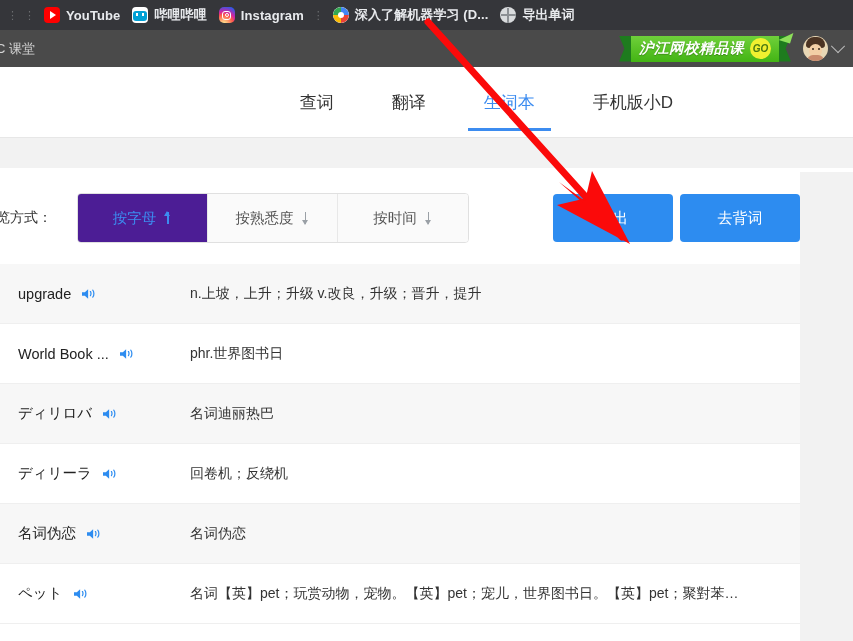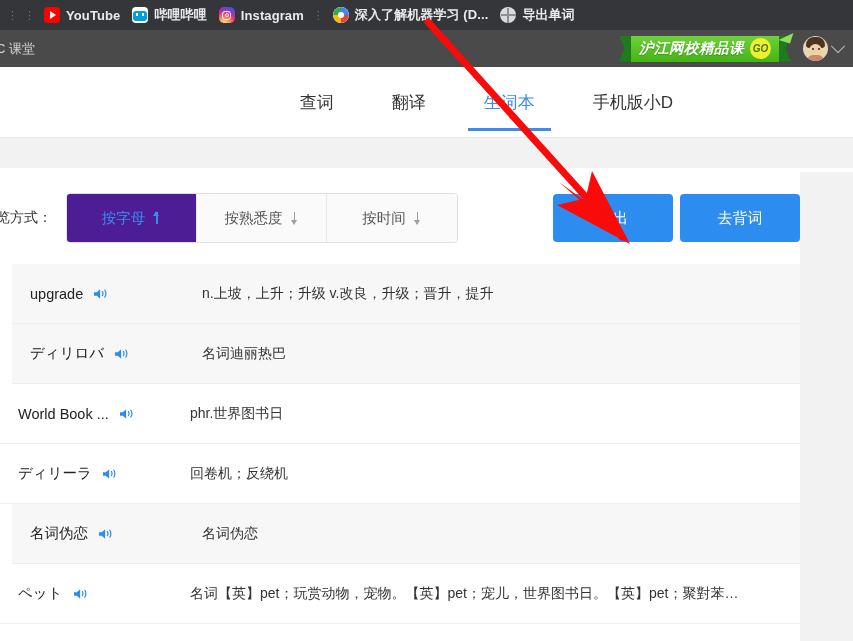--- a/index.html
+++ b/index.html
@@ -329,20 +329,21 @@
     background: #f2f2f2;
   }
 
   
   .toolbar {
     height: 92px;
     display: flex;
     align-items: center;
     padding: 0 0 0 0;
     position: relative;
+    gap: 11px;
   }
   .toolbar-label {
     font-size: 14px;
     color: #333;
     margin-left: -4px;
     white-space: nowrap;
   }
   .seg-group {
     display: flex;
     margin-left: 14px;
@@ -421,21 +422,21 @@
     top: 92px; bottom: 0;
     overflow: hidden;
   }
   .word-row {
     height: 60px;
     display: flex;
     align-items: center;
     box-sizing: border-box;
     border-bottom: 1px solid #efefef;
   }
-  .word-row.alt { background: #f7f7f7; margin-left: 12px; }
+  .word-row.alt { background: #f7f7f7; }
   .word-cell {
     width: 190px;
     flex: 0 0 190px;
     display: flex;
     align-items: center;
     padding-left: 18px;
     box-sizing: border-box;
     gap: 10px;
   }
   .word-text {
@@ -581,46 +582,46 @@
         <span class="word-text">upgrade</span>
         <svg class="speaker-icon" viewBox="0 0 18 16">
           <path d="M1 6h3.2L8 2.6v10.8L4.2 10H1z" fill="#2d8cf0"></path>
           <path d="M10.6 5.2c.9.9.9 3.7 0 4.6" stroke="#2d8cf0" stroke-width="1.4" fill="none" stroke-linecap="round"></path>
           <path d="M13.3 3.6c1.7 1.8 1.7 6.2 0 8" stroke="#2d8cf0" stroke-width="1.4" fill="none" stroke-linecap="round"></path>
         </svg>
       </div>
       <div class="def-cell">n.上坡，上升；升级 v.改良，升级；晋升，提升</div>
     </div>
 
+    <div class="word-row">
+      <div class="word-cell">
+        <span class="word-text">World Book ...</span>
+        <svg class="speaker-icon" viewBox="0 0 18 16">
+          <path d="M1 6h3.2L8 2.6v10.8L4.2 10H1z" fill="#2d8cf0"></path>
+          <path d="M10.6 5.2c.9.9.9 3.7 0 4.6" stroke="#2d8cf0" stroke-width="1.4" fill="none" stroke-linecap="round"></path>
+          <path d="M13.3 3.6c1.7 1.8 1.7 6.2 0 8" stroke="#2d8cf0" stroke-width="1.4" fill="none" stroke-linecap="round"></path>
+        </svg>
+      </div>
+      <div class="def-cell">phr.世界图书日</div>
+    </div>
+
     <div class="word-row alt">
       <div class="word-cell">
         <span class="word-text">ディリロバ</span>
         <svg class="speaker-icon" viewBox="0 0 18 16">
           <path d="M1 6h3.2L8 2.6v10.8L4.2 10H1z" fill="#2d8cf0"></path>
           <path d="M10.6 5.2c.9.9.9 3.7 0 4.6" stroke="#2d8cf0" stroke-width="1.4" fill="none" stroke-linecap="round"></path>
           <path d="M13.3 3.6c1.7 1.8 1.7 6.2 0 8" stroke="#2d8cf0" stroke-width="1.4" fill="none" stroke-linecap="round"></path>
         </svg>
       </div>
       <div class="def-cell">名词迪丽热巴</div>
     </div>
 
     <div class="word-row">
       <div class="word-cell">
-        <span class="word-text">World Book ...</span>
-        <svg class="speaker-icon" viewBox="0 0 18 16">
-          <path d="M1 6h3.2L8 2.6v10.8L4.2 10H1z" fill="#2d8cf0"></path>
-          <path d="M10.6 5.2c.9.9.9 3.7 0 4.6" stroke="#2d8cf0" stroke-width="1.4" fill="none" stroke-linecap="round"></path>
-          <path d="M13.3 3.6c1.7 1.8 1.7 6.2 0 8" stroke="#2d8cf0" stroke-width="1.4" fill="none" stroke-linecap="round"></path>
-        </svg>
-      </div>
-      <div class="def-cell">phr.世界图书日</div>
-    </div>
-
-    <div class="word-row">
-      <div class="word-cell">
         <span class="word-text">ディリーラ</span>
         <svg class="speaker-icon" viewBox="0 0 18 16">
           <path d="M1 6h3.2L8 2.6v10.8L4.2 10H1z" fill="#2d8cf0"></path>
           <path d="M10.6 5.2c.9.9.9 3.7 0 4.6" stroke="#2d8cf0" stroke-width="1.4" fill="none" stroke-linecap="round"></path>
           <path d="M13.3 3.6c1.7 1.8 1.7 6.2 0 8" stroke="#2d8cf0" stroke-width="1.4" fill="none" stroke-linecap="round"></path>
         </svg>
       </div>
       <div class="def-cell">回卷机；反绕机</div>
     </div>
 

